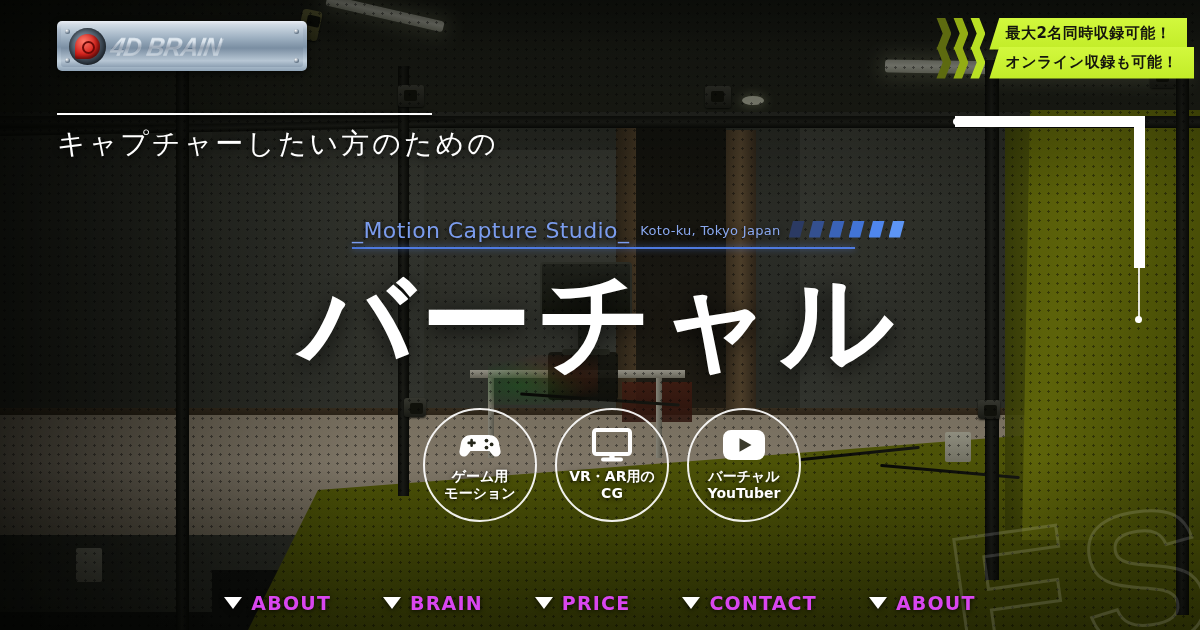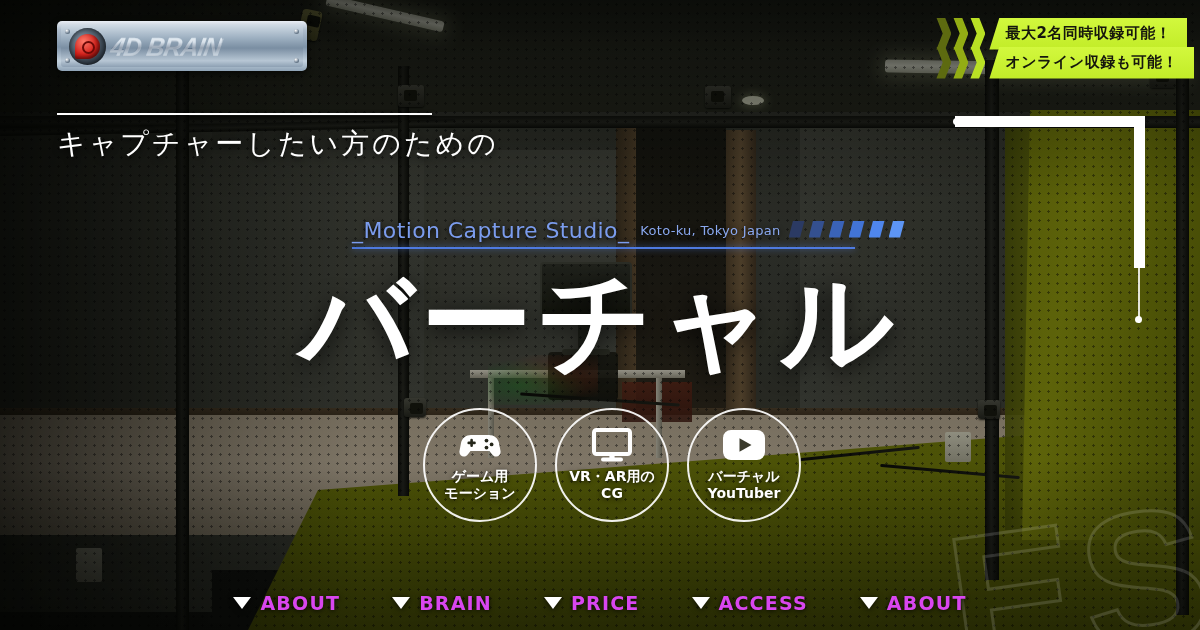--- a/index.html
+++ b/index.html
@@ -523,21 +523,21 @@
     <div class="nav-item">
       <span class="nav-tri"></span>
       <span class="nav-label">BRAIN</span>
     </div>
     <div class="nav-item">
       <span class="nav-tri"></span>
       <span class="nav-label">PRICE</span>
     </div>
     <div class="nav-item">
       <span class="nav-tri"></span>
-      <span class="nav-label">ACCESS</span>
+      <span class="nav-label">CONTACT</span>
     </div>
     <div class="nav-item">
       <span class="nav-tri"></span>
       <span class="nav-label">ABOUT</span>
     </div>
   </div>
 
 </div>
 
 </body></html>

